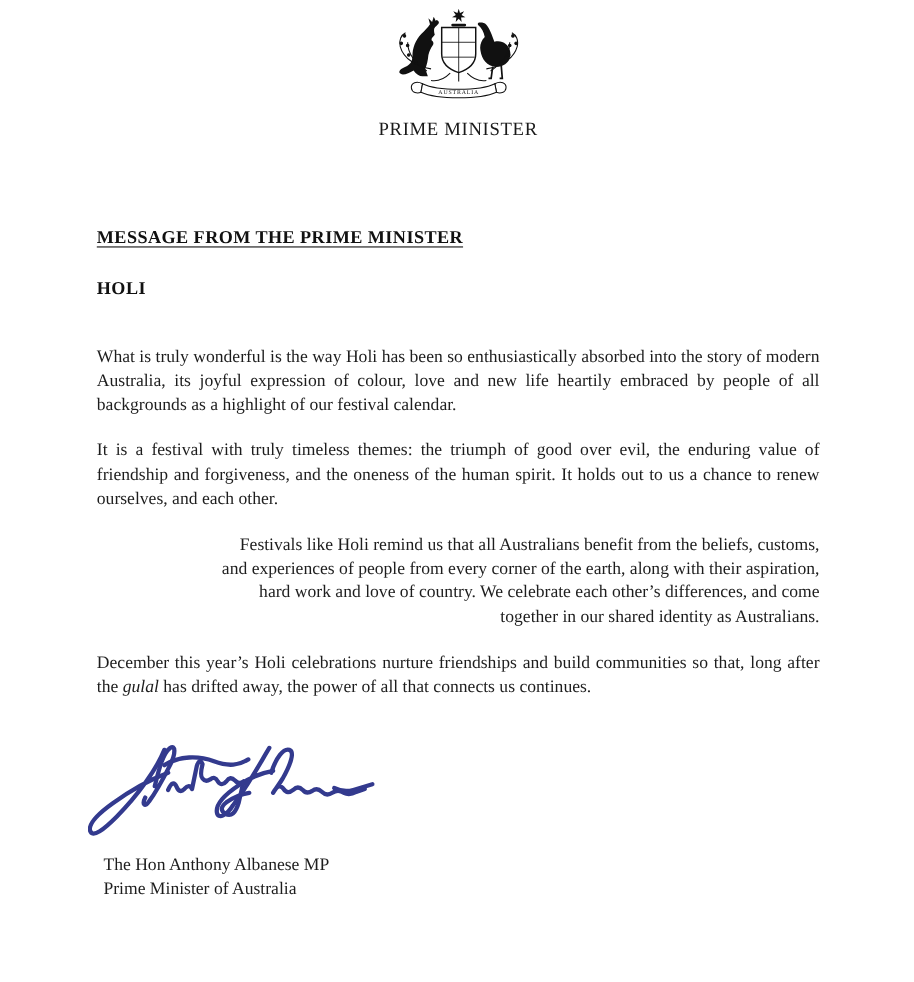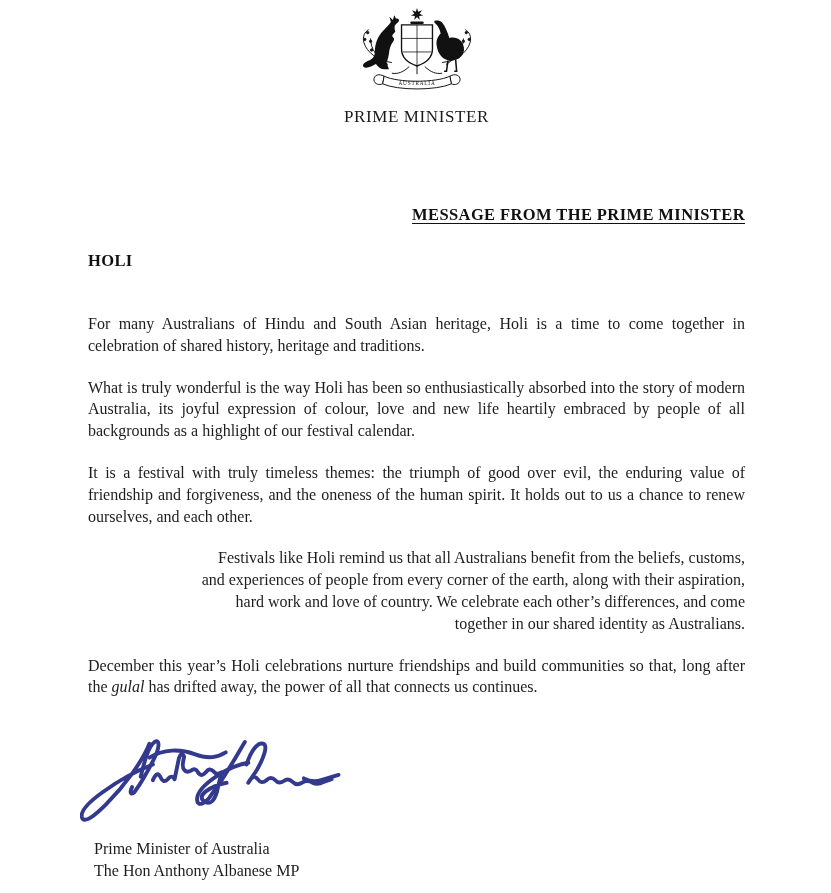--- a/index.html
+++ b/index.html
@@ -29,21 +29,21 @@
     height: 90px;
   }
   .office-title {
     margin-top: 7px;
     font-size: 17px;
     letter-spacing: 0.6px;
     color: #1a1a1a;
   }
   .message-title {
     margin-top: 78px;
-    text-align: right;
+    text-align: left;
     font-weight: bold;
     font-size: 16.5px;
     letter-spacing: 0.4px;
     text-decoration: underline;
     text-underline-offset: 3px;
     color: #111;
   }
   .subject-title {
     margin-top: 26px;
     font-weight: bold;
@@ -143,21 +143,20 @@
       </g>
     </svg>
     <div class="office-title">PRIME MINISTER</div>
   </div>
 
   <div class="message-title">MESSAGE FROM THE PRIME MINISTER</div>
 
   <div class="subject-title">HOLI</div>
 
   <div class="letter-body">
-    <p>For many Australians of Hindu and South Asian heritage, Holi is a time to come together in celebration of shared history, heritage and traditions.</p>
     <p>What is truly wonderful is the way Holi has been so enthusiastically absorbed into the story of modern Australia, its joyful expression of colour, love and new life heartily embraced by people of all backgrounds as a highlight of our festival calendar.</p>
     <p>It is a festival with truly timeless themes: the triumph of good over evil, the enduring value of friendship and forgiveness, and the oneness of the human spirit. It holds out to us a chance to renew ourselves, and each other.</p>
     <p class="ragged">Festivals like Holi remind us that all Australians benefit from the beliefs, customs,
 and experiences of people from every corner of the earth, along with their aspiration,
 hard work and love of country. We celebrate each other’s differences, and come
 together in our shared identity as Australians.</p>
     <p><span>December this year’s Holi celebrations nurture friendships and build communities so that, long after the </span><span class="italic">gulal</span><span> has drifted away, the power of all that connects us continues.</span></p>
   </div>
 
   <div class="signature-block">
@@ -171,18 +170,18 @@
 
       <path class="sig-stroke" d="M80,26 C96,16 116,16 132,22 C148,28 158,26 168,20"></path>
 
       <path class="sig-stroke" d="M190,8 C178,28 166,50 152,68 C146,78 136,84 135,75 C134,66 146,55 158,47 C170,39 182,34 194,32"></path>
 
       <path class="sig-stroke" d="M192,34 C197,18 205,8 211,10 C217,12 212,26 204,40 C199,48 195,53 194,55 q6,-11 11,-4 q4,6 10,1 q5,-5 10,0 q4,5 10,1 q5,-4 10,1 q5,5 11,1 q6,-4 12,0 q6,3 13,-1 l9,-3"></path>
 
       <path class="sig-stroke" d="M258,50 q10,5 20,2 q10,-3 20,-6"></path>
     </svg>
     <div class="signatory">
+      <div>The Hon Anthony Albanese MP</div>
       <div>Prime Minister of Australia</div>
-      <div>The Hon Anthony Albanese MP</div>
     </div>
   </div>
 
 </div>
 
 </body></html>

